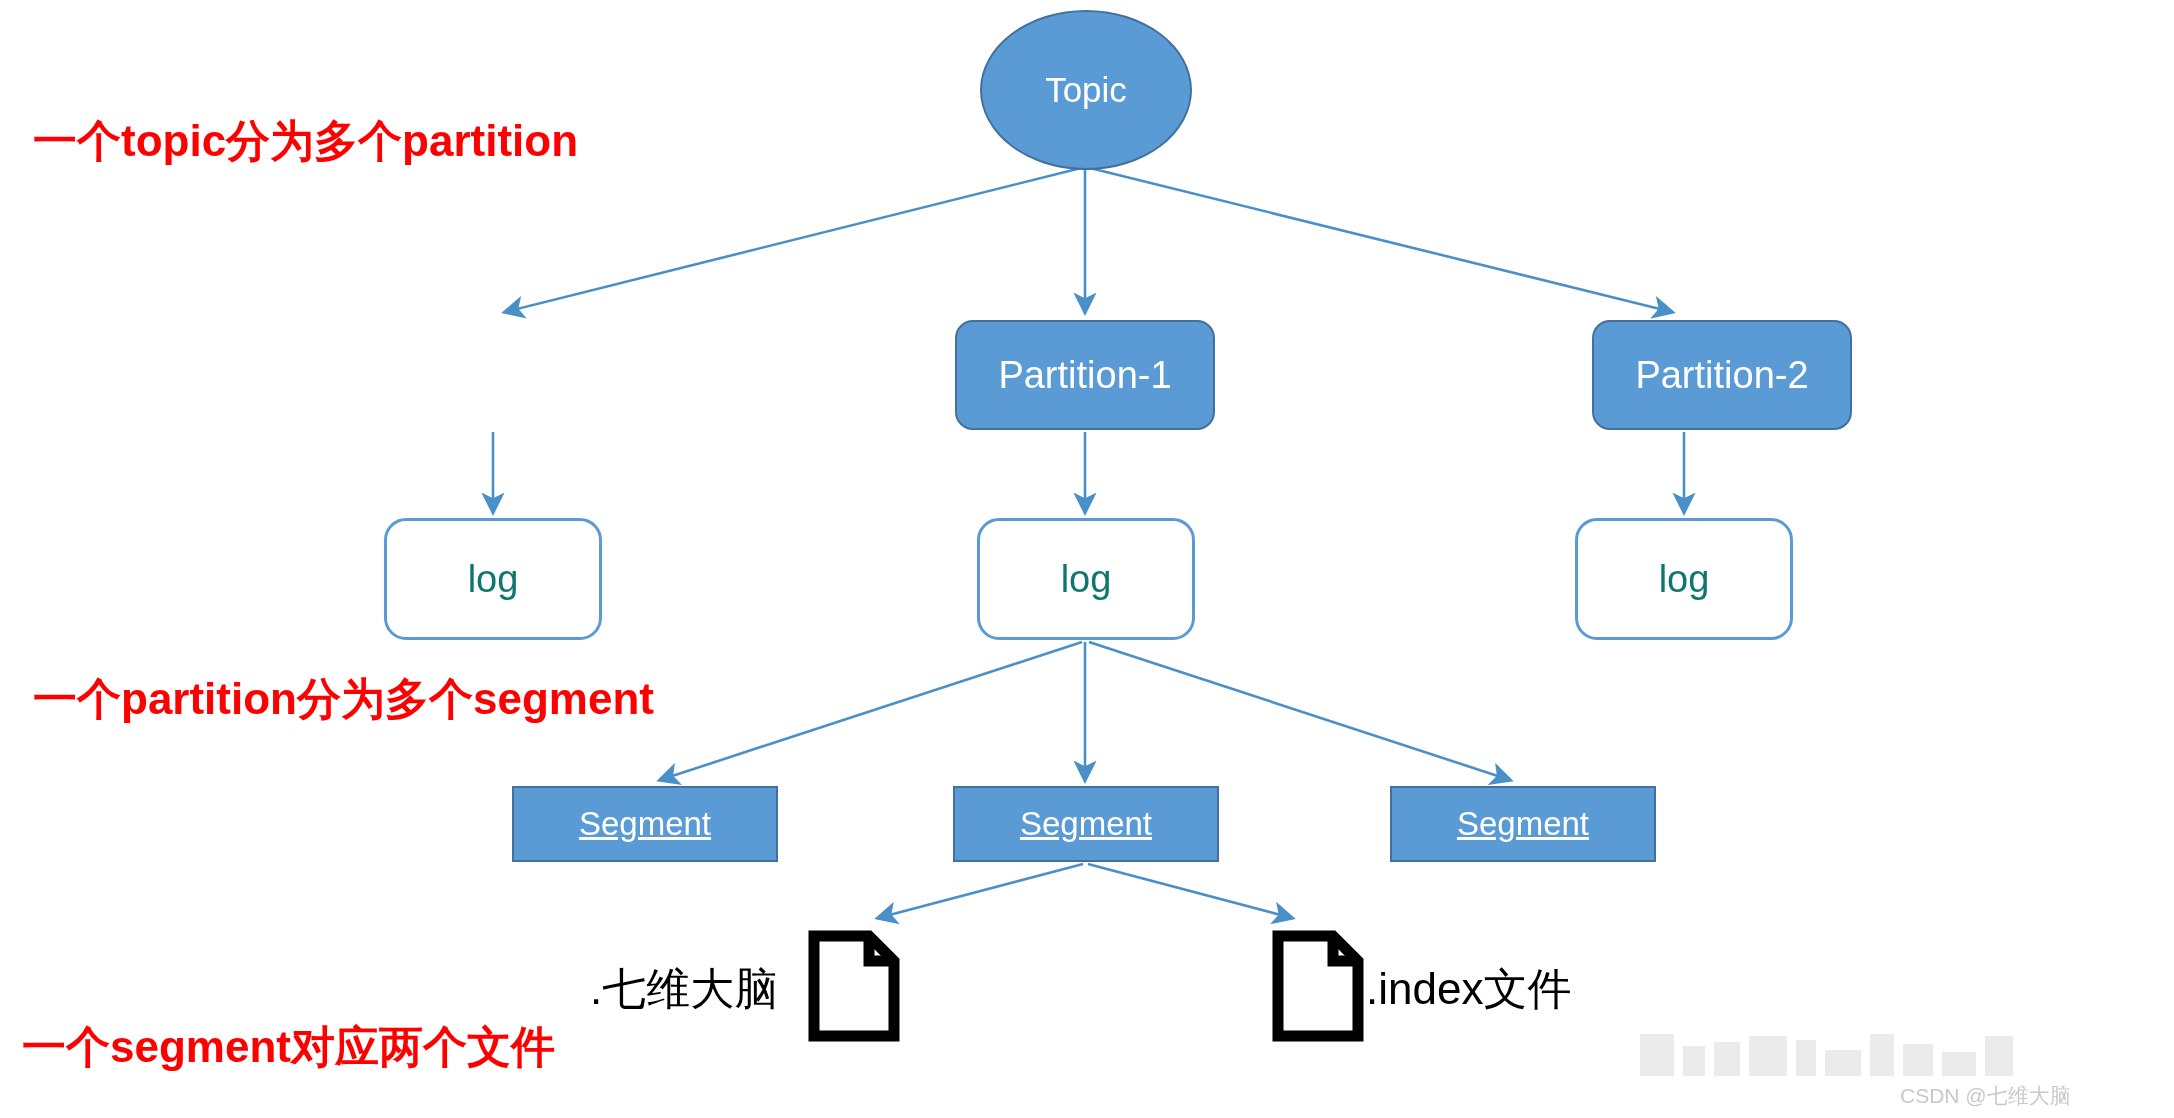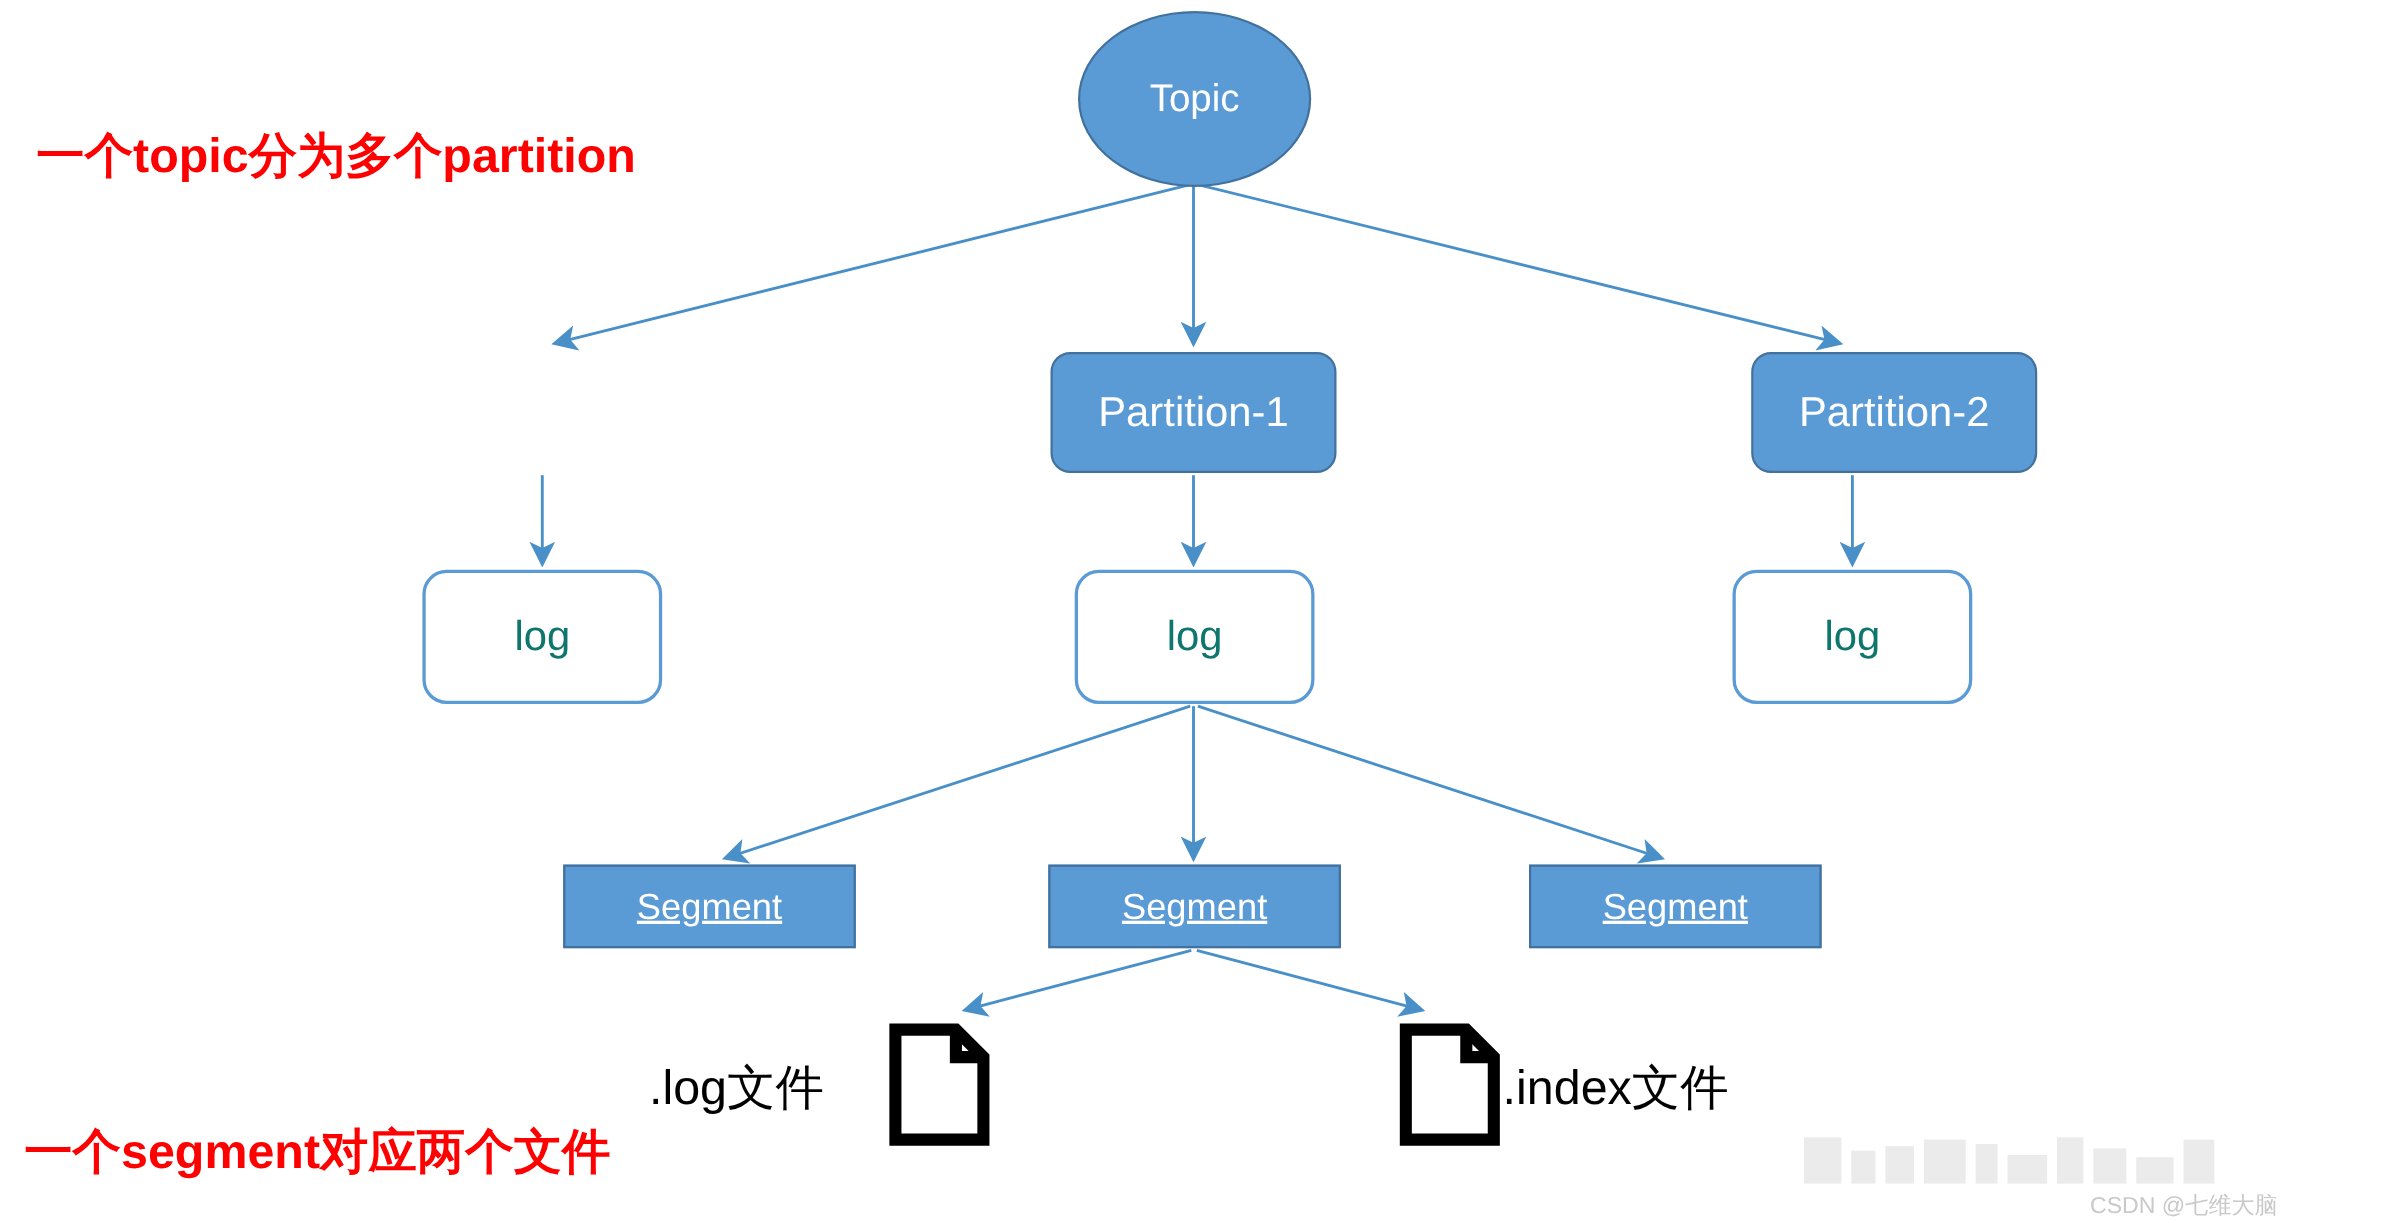--- a/index.html
+++ b/index.html
@@ -191,33 +191,34 @@
   <div class="node segment-node s0">
     <span>Segment</span>
   </div>
   <div class="node segment-node s1">
     <span>Segment</span>
   </div>
   <div class="node segment-node s2">
     <span>Segment</span>
   </div>
 
-  <div class="file-label log-file-label">.log文件</div>
+  <div class="file-label log-file-label">.七维大脑</div>
   <div class="file-label index-file-label">.index文件</div>
 
   <svg class="file-icon log-file-icon" viewBox="0 0 92 112" xmlns="http://www.w3.org/2000/svg">
     <path d="M6 6 H61 L86 31 V106 H6 Z" fill="#ffffff" stroke="#000000" stroke-width="11" stroke-linejoin="miter"></path>
     <path d="M61 6 V31 H86" fill="none" stroke="#000000" stroke-width="11" stroke-linejoin="miter"></path>
   </svg>
   <svg class="file-icon index-file-icon" viewBox="0 0 92 112" xmlns="http://www.w3.org/2000/svg">
     <path d="M6 6 H61 L86 31 V106 H6 Z" fill="#ffffff" stroke="#000000" stroke-width="11" stroke-linejoin="miter"></path>
     <path d="M61 6 V31 H86" fill="none" stroke="#000000" stroke-width="11" stroke-linejoin="miter"></path>
   </svg>
 
   <div class="annotation ann1">一个topic分为多个partition</div>
+  <div class="annotation ann2">一个partition分为多个segment</div>
   <div class="annotation ann3">一个segment对应两个文件</div>
 
   <div class="watermark-blocks">
     <div class="wm-blk" style="height:42px"></div>
     <div class="wm-blk" style="height:30px;width:22px"></div>
     <div class="wm-blk" style="height:34px;width:26px"></div>
     <div class="wm-blk" style="height:40px;width:38px"></div>
     <div class="wm-blk" style="height:36px;width:20px"></div>
     <div class="wm-blk" style="height:26px;width:36px"></div>
     <div class="wm-blk" style="height:42px;width:24px"></div>

